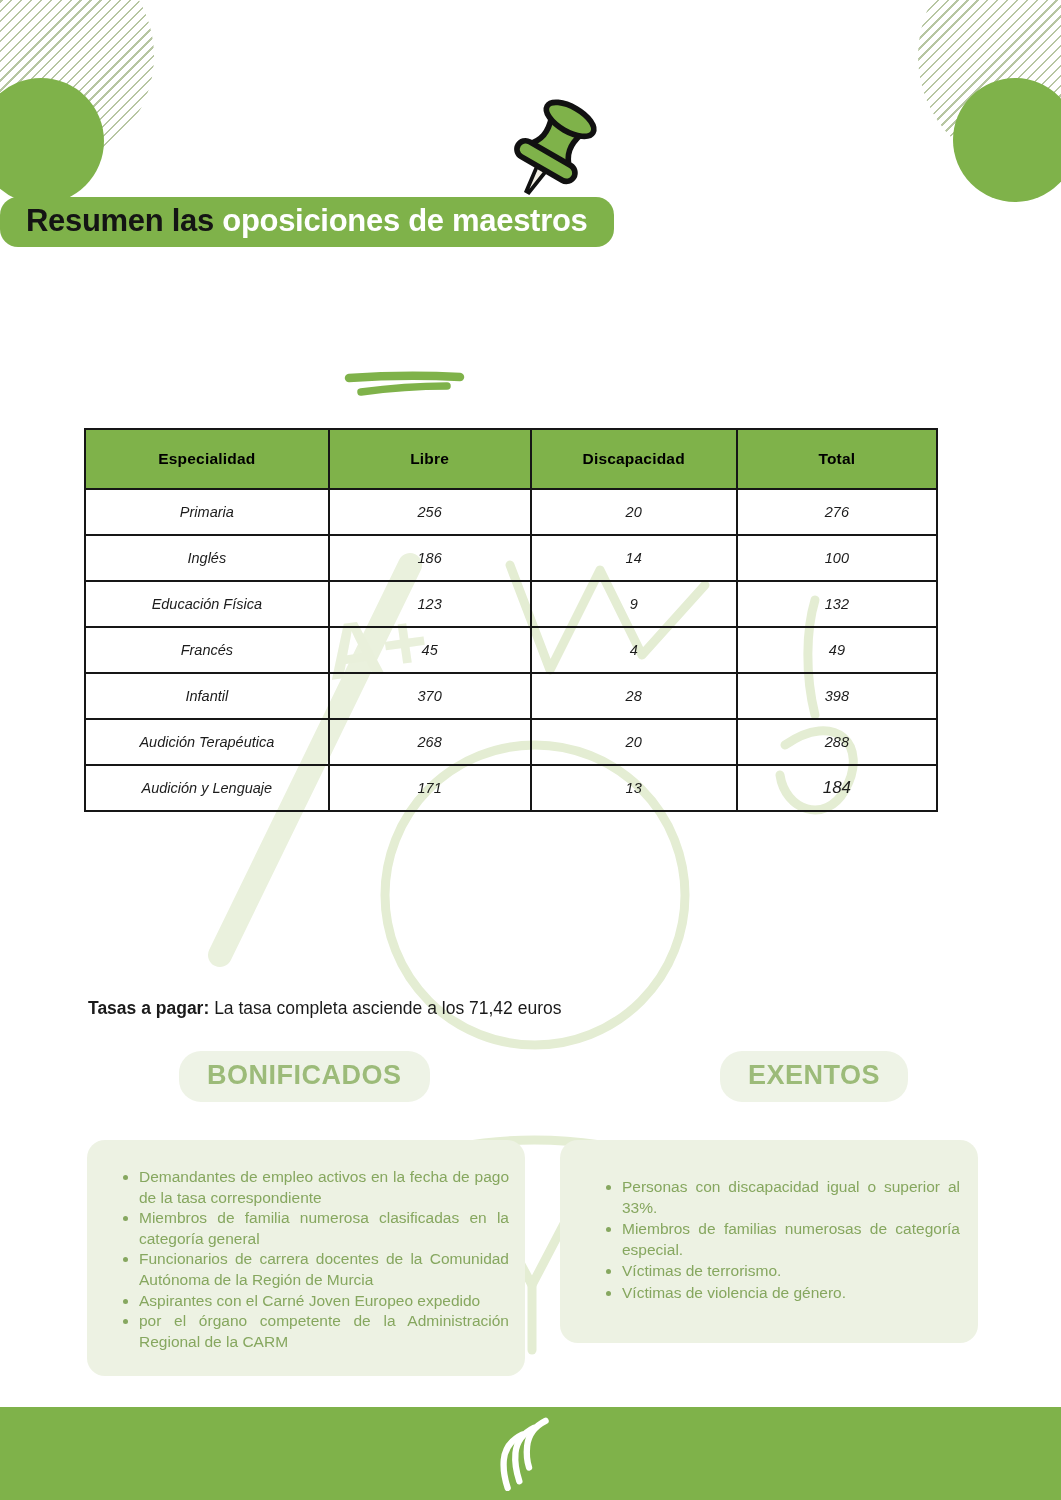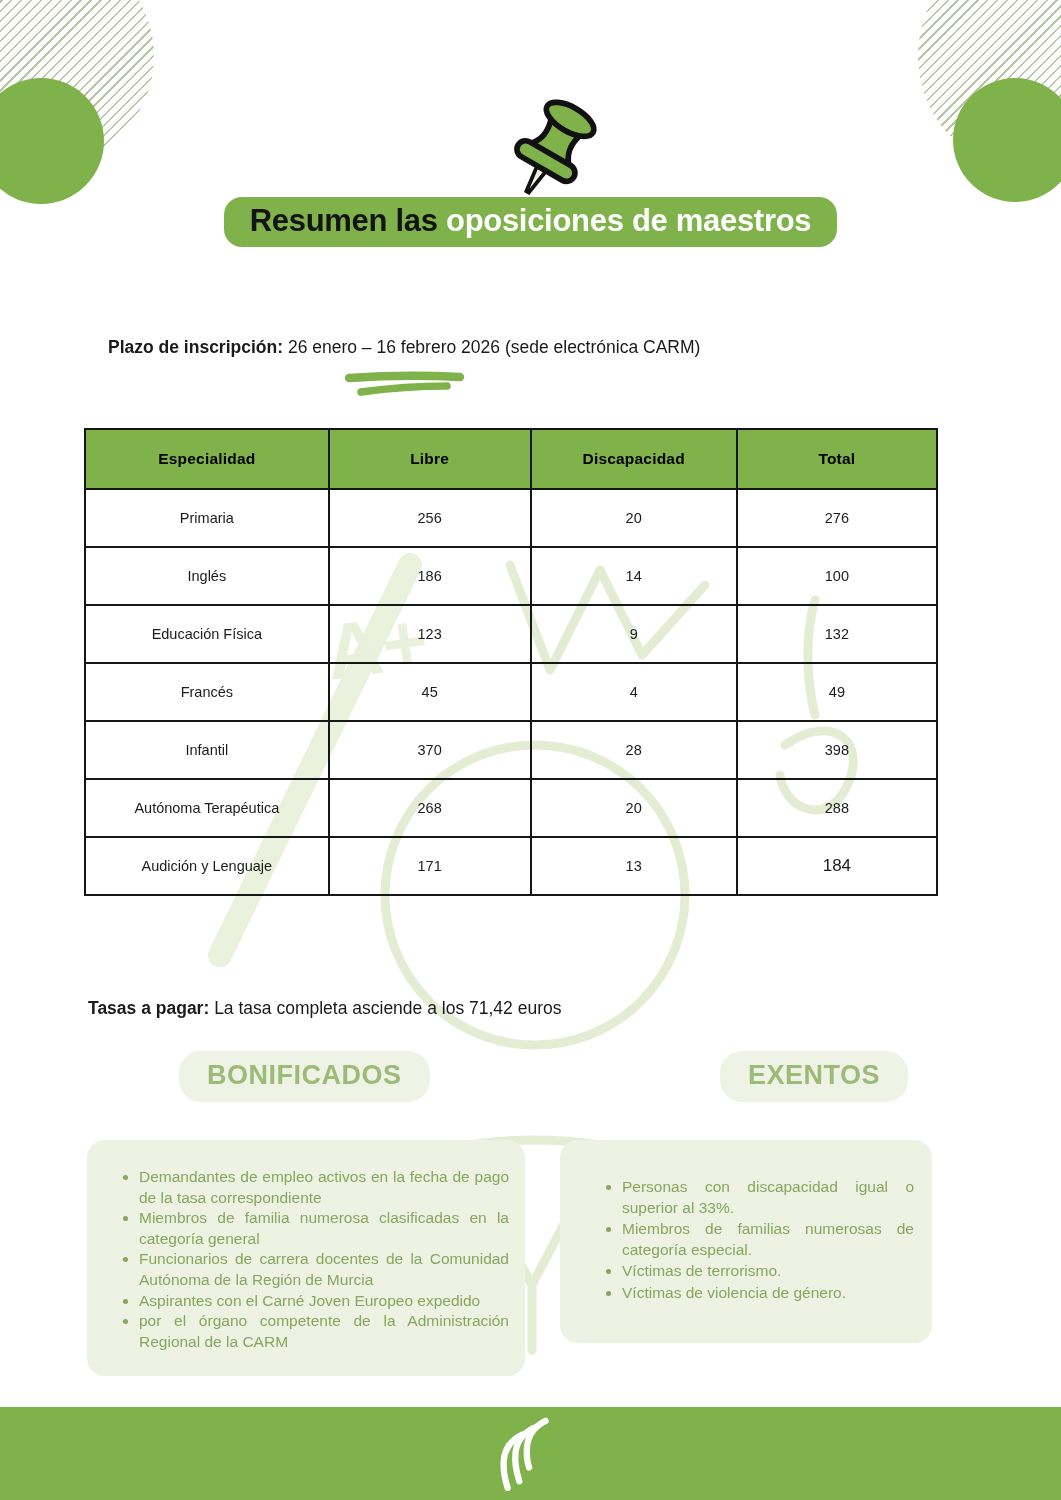--- a/index.html
+++ b/index.html
@@ -20,21 +20,21 @@
   .c-tl-striped { left:-64px; top:-54px; width:218px; height:220px; }
   .c-tl-solid   { left:-22px; top:78px;  width:126px; height:126px; }
   .c-tr-striped { left:918px; top:-60px; width:232px; height:232px; }
   .c-tr-solid   { left:953px; top:78px;  width:124px; height:124px; }
 
   
   .pushpin { position:absolute; left:484px; top:98px; width:140px; height:104px; }
 
   
   .banner { position:absolute; top:197px; left:0; right:0;
-            display:flex; flex-direction:column; align-items:center; }
+            display:flex; flex-direction:row; align-items:center; }
   .banner-line1 {
     position:relative; z-index:2;
     background:#7fb24a; border-radius:18px;
     padding:6px 26px 8px; font-size:31px; font-weight:bold;
     letter-spacing:-0.3px; white-space:nowrap;
   }
   .banner-line1 .t-black { color:#141414; }
   .banner-line1 .t-white { color:#ffffff; }
   .banner-line2 {
     position:relative; z-index:1; margin-top:-6px;
@@ -60,21 +60,21 @@
   table.quota col.c2 { width:23.7%; }
   table.quota col.c3 { width:24.2%; }
   table.quota col.c4 { width:23.5%; }
   table.quota th, table.quota td {
     border:2.5px solid #161616; text-align:center; vertical-align:middle;
   }
   table.quota th {
     background:#7fb24a; color:#000000; font-size:15.5px; font-weight:bold;
     height:60px; letter-spacing:0.2px;
   }
-  table.quota td { height:58px; font-size:14.5px; color:#1c1c1c; background:transparent; }
+  table.quota td { height:46px; font-size:14.5px; color:#1c1c1c; background:transparent;font-style:italic; }
   table.quota td.big { font-size:17px;margin-top:40px; }
 
   
   .tasas { position:absolute; left:88px; top:998px; font-size:17.5px; color:#1a1a1a; z-index:1; }
   .tasas b { font-weight:bold; }
 
   
   .pill {
     position:absolute; z-index:1; background:#eef3e6; border-radius:22px;
     padding:9px 28px 11px; font-size:27px; font-weight:bold;
@@ -88,21 +88,21 @@
     position:absolute; z-index:1; background:#edf2e3; border-radius:18px;
     color:#86a75f;
   }
   .listbox ul { list-style:disc outside; padding-left:20px; }
   .listbox li {
     font-size:15.5px; line-height:1.33; text-align:justify;
     color:#86a75f;
   }
   .box-bonificados { left:87px;  top:1140px; width:438px; min-height:200px;
                      padding:27px 16px 24px 32px; }
-  .box-exentos     { left:560px; top:1140px; width:372px; min-height:203px;
+  .box-exentos     { left:560px; top:1140px; width:418px; min-height:203px;
                      padding:37px 18px 24px 42px; }
   .box-exentos li  { margin-bottom:1px; }
 
   
   .footer {
     position:absolute; left:0; top:1407px; width:1061px; height:93px;
     background:#7fb24a; z-index:2;
   }
   .footer-logo { position:absolute; left:50%; margin-left:-34px; top:6px; }
 </style>
@@ -138,23 +138,20 @@
       <ellipse cx="70" cy="18" rx="28" ry="13" fill="#7fb24a" stroke="#111111" stroke-width="6"></ellipse>
     </g>
   </svg>
 
   <div class="banner">
     <div class="banner-line1">
       <span class="t-black">Resumen las</span><span class="t-white"> oposiciones de maestros</span>
     </div>
   </div>
 
-  <div class="plazo">
-    <b>Plazo de inscripción:</b><span> 26 enero – 16 febrero 2026 (sede electrónica CARM)</span>
-  </div>
   <svg class="underline-doodle" viewBox="0 0 126 30">
     <path d="M 6 9 Q 62 5 117 8" stroke="#7fb24a" stroke-width="8.5" fill="none" stroke-linecap="round"></path>
     <path d="M 18 23 Q 62 17 104 17" stroke="#7fb24a" stroke-width="7.5" fill="none" stroke-linecap="round"></path>
   </svg>
 
   <table class="quota">
     <colgroup>
         <col class="c1">
         <col class="c2">
         <col class="c3">
@@ -193,21 +190,21 @@
         <td>4</td>
         <td>49</td>
       </tr>
       <tr>
         <td>Infantil</td>
         <td>370</td>
         <td>28</td>
         <td>398</td>
       </tr>
       <tr>
-        <td>Autónoma Terapéutica</td>
+        <td>Audición Terapéutica</td>
         <td>268</td>
         <td>20</td>
         <td>288</td>
       </tr>
       <tr>
         <td>Audición y Lenguaje</td>
         <td>171</td>
         <td>13</td>
         <td class="big">184</td>
       </tr>

